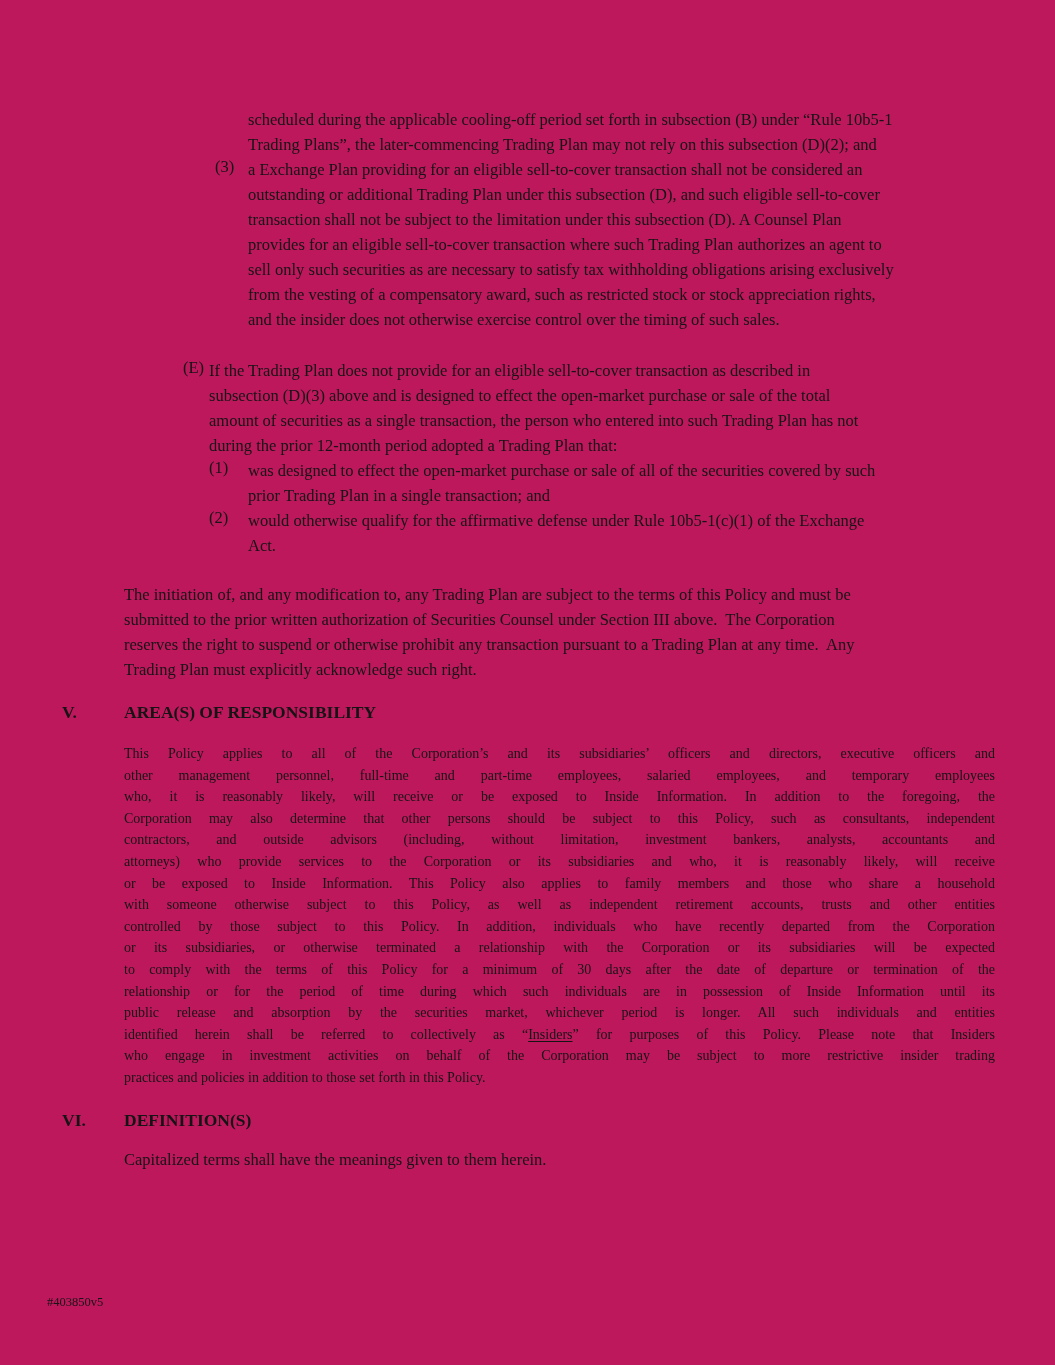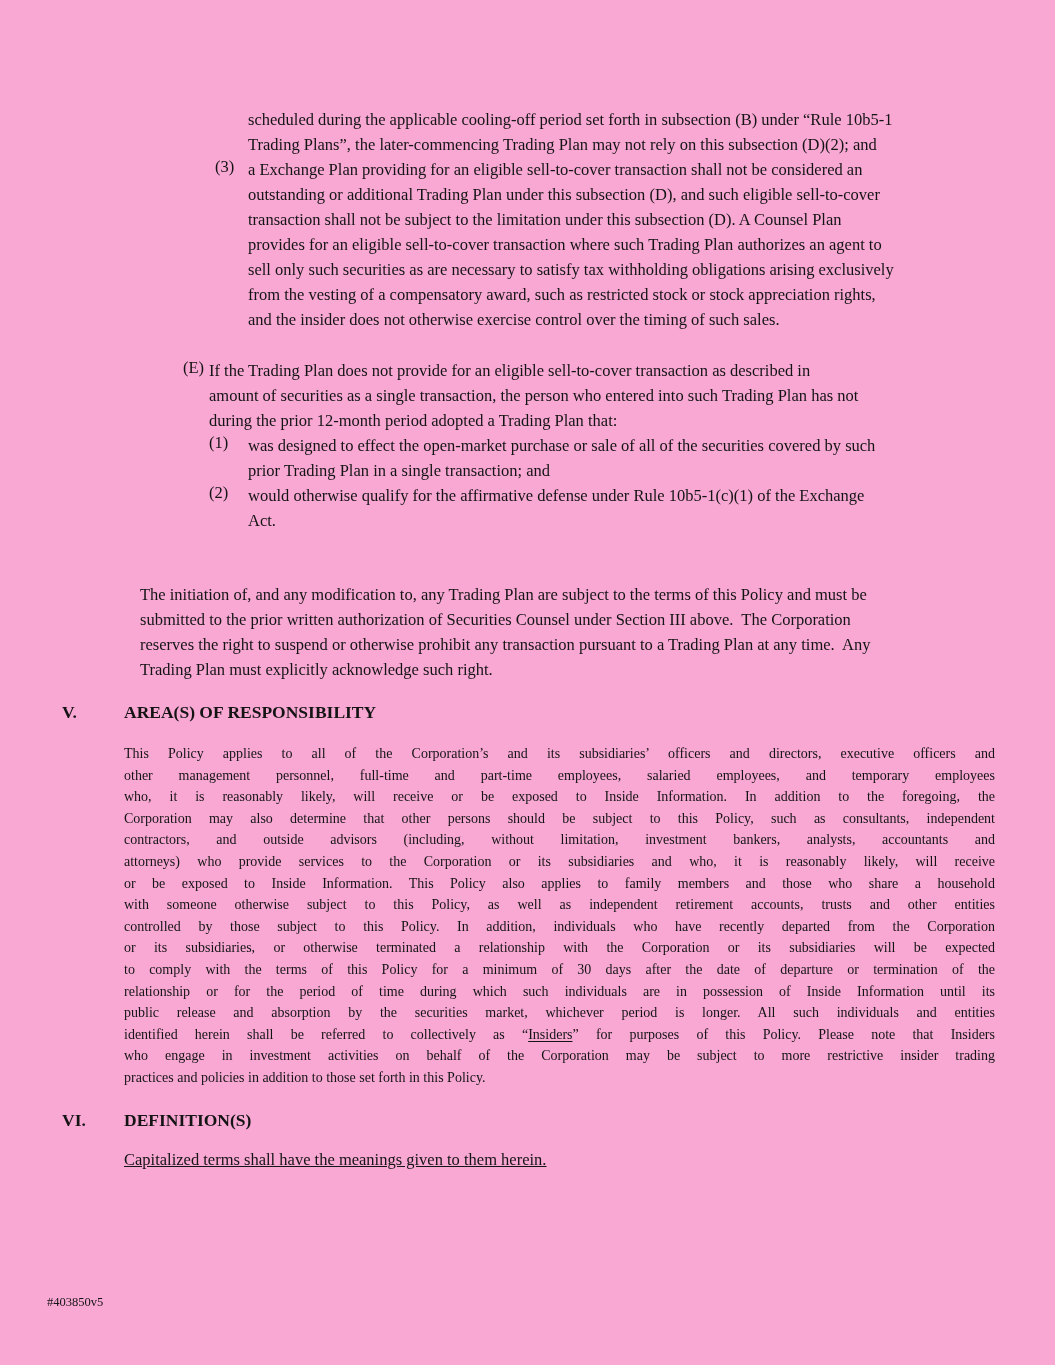--- a/index.html
+++ b/index.html
@@ -1,48 +1,48 @@
 <!DOCTYPE html>
 <html><head>
 <meta charset="utf-8">
 <style>
   html,body { margin:0; padding:0; background:#ffffff; }
   .page {
     position:relative; width:1055px; height:1365px;
-    background:#f9a8d4; color:#141414; overflow:hidden;
+    background:#be185d; color:#141414; overflow:hidden;
     font-family:"Liberation Serif", serif;
   }
   .abs { position:absolute; }
   .tline { white-space:pre; line-height:25px; }
   .hang { position:relative; }
   .marker { position:absolute; top:0; left:-33px; }
 
   
   #block-d { left:248px; top:107px; width:770px; font-size:16.5px; }
   
   #block-e { left:209px; top:358px; width:800px; font-size:16.5px; }
   #block-e > .hang > .marker { left:-26px; }
   .sublist { margin-left:39px; width:765px; }
   .sublist .marker { left:-39px; }
 
   
-  #para-init { left:124px; top:582px; width:885px; font-size:16.5px;margin-left:16px; }
+  #para-init { left:124px; top:582px; width:885px; font-size:16.5px; }
 
   
   .heading { left:62px; display:flex; font-weight:bold; font-size:17.5px; line-height:24px; }
   .heading .numeral { width:62px; flex:0 0 62px; }
   #heading-v { top:700px; }
   #heading-vi { top:1108px; }
 
   
   #para-v { left:124px; top:743px; width:871px; font-size:14px; }
   #para-v .tline { white-space:normal; line-height:21.6px; text-align:justify; text-align-last:justify; }
   #para-v .tline-last { text-align-last:left; }
 
-  #para-vi { left:124px; top:1147px; width:880px; font-size:16.5px;text-decoration:underline; }
+  #para-vi { left:124px; top:1147px; width:880px; font-size:16.5px; }
 
   #footer { left:47px; top:1294px; font-size:12.5px; line-height:16px; }
 
   .u { text-decoration:underline; text-underline-offset:2px; }
 </style>
 </head>
 <body>
 
 <div class="page">
 
@@ -65,20 +65,21 @@
           <div class="tline tline-last">and the insider does not otherwise exercise control over the timing of such sales.</div>
         </div>
     </div>
   </div>
 
   <div id="block-e" class="abs">
     <div class="hang">
       <span class="marker">(E)</span>
       <div>
           <div class="tline">If the Trading Plan does not provide for an eligible sell-to-cover transaction as described in</div>
+          <div class="tline">subsection (D)(3) above and is designed to effect the open-market purchase or sale of the total</div>
           <div class="tline">amount of securities as a single transaction, the person who entered into such Trading Plan has not</div>
           <div class="tline tline-last">during the prior 12-month period adopted a Trading Plan that:</div>
         </div>
     </div>
     <div class="sublist">
       <div class="hang">
         <span class="marker">(1)</span>
         <div>
             <div class="tline">was designed to effect the open-market purchase or sale of all of the securities covered by such</div>
             <div class="tline tline-last">prior Trading Plan in a single transaction; and</div>

